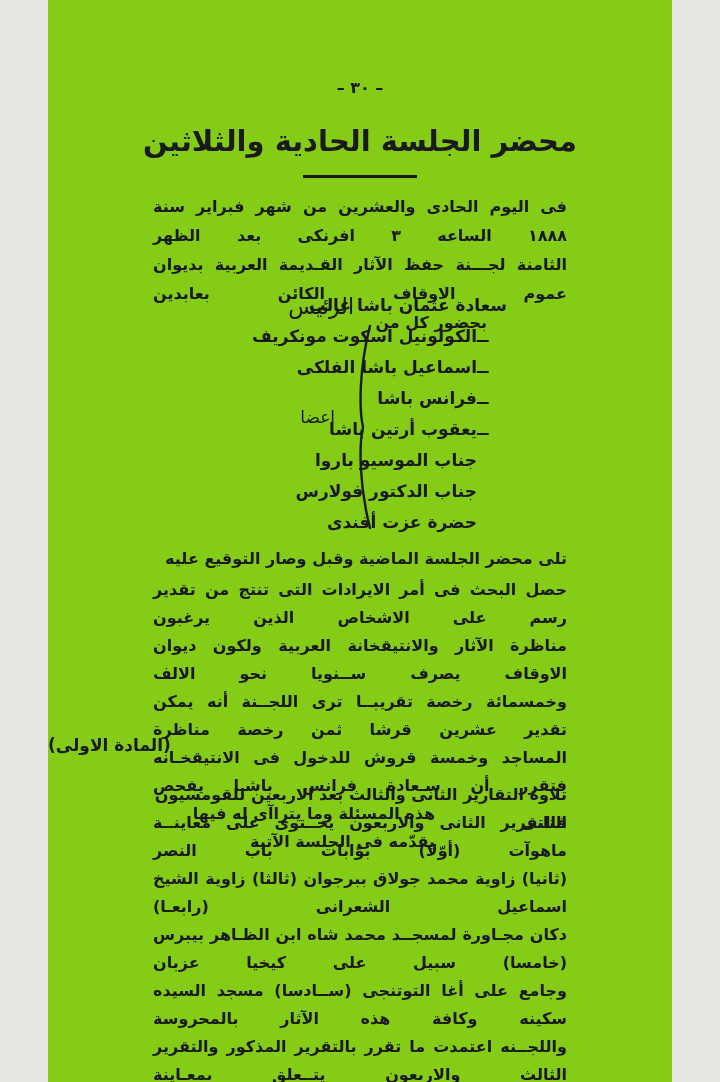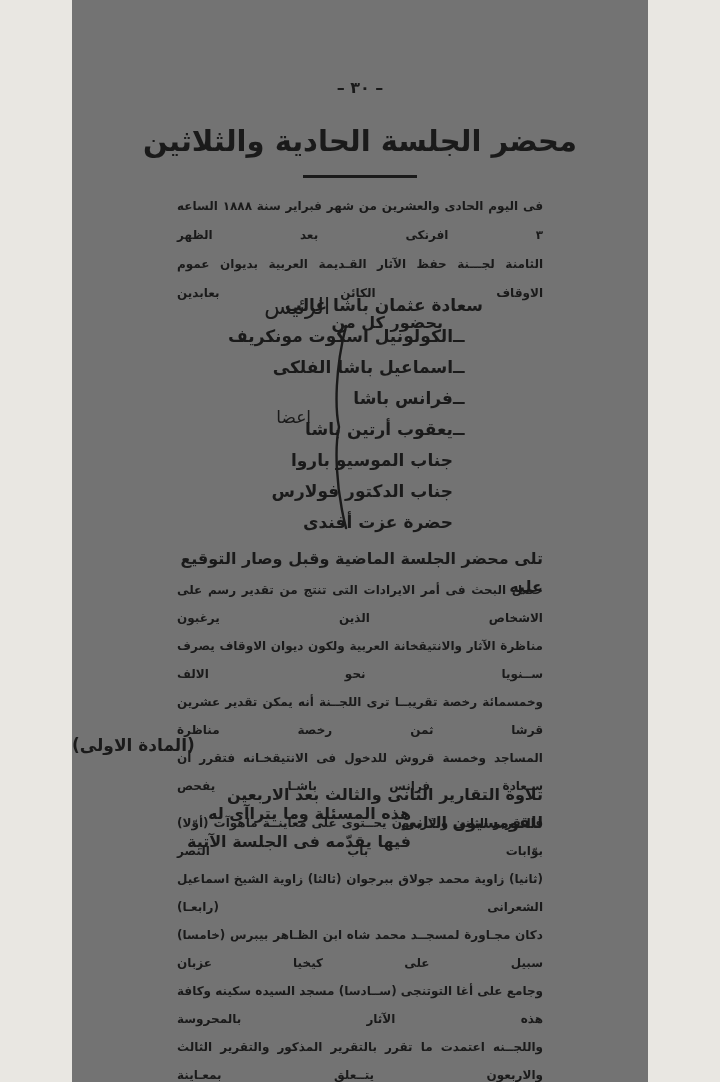--- a/index.html
+++ b/index.html
@@ -2,24 +2,24 @@
 <html dir="rtl" lang="ar"><head>
 <meta charset="utf-8">
 <style>
   html, body {
     margin: 0;
     padding: 0;
     background: #e9e7e2;
   }
   .page {
     position: relative;
-    width: 576px;
+    width: 624px;
     height: 1082px;
     margin: 0 auto;
-    background: #737373;
+    background: #84cc16;
     color: #1a1a1a;
     font-family: "DejaVu Sans", sans-serif;
     overflow: hidden;
     direction: rtl;
   }
   .page-number {
     position: absolute;
     top: 78px;
     left: 0; right: 0;
     text-align: center;
@@ -44,36 +44,36 @@
     height: 3px;
     margin-left: -57px;
     background: #1a1a1a;
   }
   .textcol {
     position: absolute;
     right: 105px;
     left: 105px;
   }
   .jline {
-    font-size: 12px;
+    font-size: 16px;
     font-weight: bold;
     line-height: 28px;
     text-align: justify;
     text-align-last: justify;
   }
   .rline {
     font-size: 16px;
     font-weight: bold;
     line-height: 28px;
     text-align: right;
     text-align-last: right;
   }
   .intro { top: 192px; }
   .intro .jline, .intro .rline { line-height: 29px; }
-  .intro .indent-line { margin-right: 100px; }
+  .intro .indent-line { margin-right: 80px; }
 
   .attendees {
     position: absolute;
     top: 290px;
     left: 0; right: 0;
     height: 255px;
   }
   .attendee-rows {
     position: absolute;
     top: 0;

